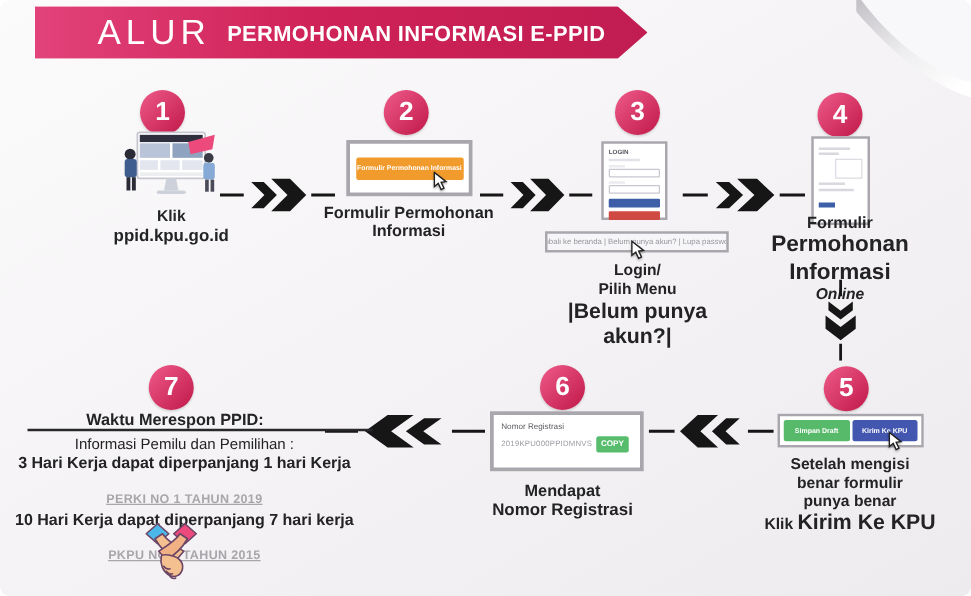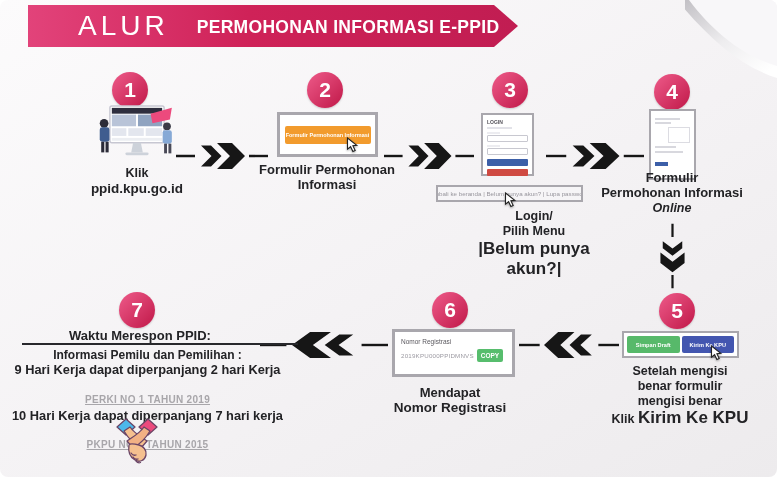--- a/index.html
+++ b/index.html
@@ -6,21 +6,21 @@
   .canvas{
     position:relative;width:777px;height:477px;overflow:hidden;
     background:linear-gradient(150deg,#fcfbfc 0%,#f4f2f4 55%,#edebed 100%);
     font-family:"Liberation Sans",sans-serif;color:#232326;border-radius:8px;
   }
   
   .banner{
     position:absolute;left:28px;top:5px;width:490px;height:42px;box-sizing:border-box;
     background:linear-gradient(90deg,#e2437a 0%,#cf2258 45%,#c11d52 100%);
     clip-path:polygon(0 0,calc(100% - 24px) 0,100% 50%,calc(100% - 24px) 100%,0 100%);
-    display:flex;align-items:center;gap:28px;padding-left:50px;
+    display:flex;align-items:center;gap:13px;padding-left:50px;
   }
   .banner .light{font-size:28px;font-weight:300;color:#fff;letter-spacing:4px;}
   .banner .bold{font-size:17.5px;font-weight:800;color:#fff;letter-spacing:.3px;padding-top:2px;}
   
   .curl{position:absolute;right:0;top:0;width:92px;height:78px;}
   
   .num{
     position:absolute;width:36px;height:36px;border-radius:50%;
     background:linear-gradient(135deg,#ee5b8a,#c01848);
     color:#fff;font-weight:800;font-size:21px;display:flex;align-items:center;justify-content:center;
@@ -64,21 +64,21 @@
   .box6{padding:6px 6px;}
   .f6-label{font-size:6.5px;color:#5a585e;margin-bottom:4px;}
   .f6-row{display:flex;align-items:center;gap:3px;}
   .f6-val{font-size:6.2px;color:#9c9aa2;letter-spacing:.2px;white-space:nowrap;overflow:hidden;}
   .f6-copy{background:#57bd6d;color:#fff;font-size:6.5px;font-weight:700;
            padding:3px 4px;border-radius:2px;flex:0 0 auto;}
   
   .h7{position:absolute;text-align:center;font-size:13px;font-weight:800;}
   .divider{position:absolute;background:#28282c;height:2px;}
   .block7{position:absolute;text-align:center;}
-  .i7-title{font-size:12px;font-weight:700;line-height:1.15;text-align:center;}
+  .i7-title{font-size:12px;font-weight:400;line-height:1.15;text-align:center;}
   .i7-detail{font-size:12.8px;font-weight:800;line-height:1.15;}
   .i7-ref{font-size:10px;font-weight:700;color:#a8a6aa;letter-spacing:.3px;margin:16px 0 4px;text-decoration:underline;}
   
   .arrow{position:absolute;height:28px;}
   .arrow svg{width:100%;height:100%;display:block;}
   .arrow line{stroke:#161616;stroke-width:2.4;}
   .arrow polygon{fill:#161616;}
   .flip{transform:scaleX(-1);}
   .rot{transform:rotate(90deg);}
   
@@ -171,21 +171,21 @@
     <div class="l3-input"></div>
     <div class="l3-lbl"></div>
     <div class="l3-input"></div>
     <div class="l3-blue"></div>
     <div class="l3-red"></div>
   </div>
   <div class="shot shot2 menubar" style="left:436px;top:185px;width:147px;height:17px;">kembali ke beranda | Belum punya akun? | Lupa password?</div>
   <svg class="cursor" style="left:504px;top:192px;" viewBox="0 0 13 16">
     <path d="M1.5,1 L1.5,12.2 L4.6,9.7 L6.9,14.6 L9.2,13.5 L6.9,8.8 L10.8,8.3 Z" fill="#fff" stroke="#222" stroke-width="1.1"></path>
   </svg>
-  <div class="cap" style="left:454px;top:209px;width:160px;">
+  <div class="cap" style="left:430px;top:209px;width:160px;">
     <div class="w7">Login/</div>
     <div class="w7">Pilih Menu</div>
     <div class="w9">|Belum punya akun?|</div>
   </div>
 
   <div class="arrow" style="left:546px;top:142px;width:98px;">
     <svg viewBox="0 0 92 28" preserveAspectRatio="none">
       <line x1="0" y1="14" x2="19" y2="14"></line>
       <polygon points="25,3.5 35,3.5 45.5,14 35,24.5 25,24.5 35.5,14"></polygon>
       <polygon points="41,1 56,1 69,14 56,27 41,27 54,14"></polygon>
@@ -197,21 +197,21 @@
   <div class="shot shot2 card4" style="left:649px;top:109px;width:47px;height:71px;">
     <div class="d-line" style="width:70%;"></div>
     <div class="d-line" style="width:45%;"></div>
     <div class="d-box"></div>
     <div class="d-line" style="width:60%;"></div>
     <div class="d-line" style="width:80%;"></div>
     <div class="d-chip"></div>
   </div>
   <div class="cap" style="left:594px;top:170px;width:156px;">
     <div style="font-size:13px;">Formulir</div>
-    <div style="font-size:13px;">Permohonan Informasi</div>
+    <div style="font-size:18px;">Permohonan Informasi</div>
     <div class="it">Online</div>
   </div>
 
   <div class="arrow rot" style="left:640px;top:243px;width:65px;height:26px;">
     <svg viewBox="0 0 92 28" preserveAspectRatio="none">
       <line x1="0" y1="14" x2="19" y2="14"></line>
       <polygon points="25,3.5 35,3.5 45.5,14 35,24.5 25,24.5 35.5,14"></polygon>
       <polygon points="41,1 56,1 69,14 56,27 41,27 54,14"></polygon>
       <line x1="73" y1="14" x2="92" y2="14"></line>
     </svg>
@@ -221,21 +221,21 @@
   <div class="shot shot2 box5" style="left:622px;top:331px;width:117px;height:27px;">
     <div class="b5 green">Simpan Draft</div>
     <div class="b5 blue">Kirim Ke KPU</div>
   </div>
   <svg class="cursor" style="left:710px;top:345px;" viewBox="0 0 13 16">
     <path d="M1.5,1 L1.5,12.2 L4.6,9.7 L6.9,14.6 L9.2,13.5 L6.9,8.8 L10.8,8.3 Z" fill="#fff" stroke="#222" stroke-width="1.1"></path>
   </svg>
   <div class="cap" style="left:605px;top:364px;width:150px;">
     <div>Setelah mengisi</div>
     <div>benar formulir</div>
-    <div>mengisi benar</div>
+    <div>punya benar</div>
     <div><span class="w7">Klik </span><span class="w9">Kirim Ke KPU</span></div>
   </div>
 
   <div class="arrow flip" style="left:519px;top:331px;width:100px;">
     <svg viewBox="0 0 92 28" preserveAspectRatio="none">
       <line x1="0" y1="14" x2="19" y2="14"></line>
       <polygon points="25,3.5 35,3.5 45.5,14 35,24.5 25,24.5 35.5,14"></polygon>
       <polygon points="41,1 56,1 69,14 56,27 41,27 54,14"></polygon>
       <line x1="73" y1="14" x2="92" y2="14"></line>
     </svg>
@@ -261,21 +261,21 @@
       <polygon points="41,1 56,1 69,14 56,27 41,27 54,14"></polygon>
       <line x1="73" y1="14" x2="92" y2="14"></line>
     </svg>
   </div>
 
   <div class="num" style="left:119px;top:292px;">7</div>
   <div class="h7" style="left:15px;top:328px;width:250px;">Waktu Merespon PPID:</div>
   <div class="divider" style="left:22px;top:343px;width:276px;"></div>
   <div class="block7" style="left:5px;top:349px;width:285px;">
     <div class="i7-title">Informasi Pemilu dan Pemilihan :</div>
-    <div class="i7-detail">9 Hari Kerja dapat diperpanjang 2 hari Kerja</div>
+    <div class="i7-detail">3 Hari Kerja dapat diperpanjang 1 hari Kerja</div>
     <div class="i7-ref">PERKI NO 1 TAHUN 2019</div>
     <div class="i7-detail">10 Hari Kerja dapat diperpanjang 7 hari kerja</div>
     <div class="i7-ref">PKPU NO 1 TAHUN 2015</div>
   </div>
   <svg style="position:absolute;left:113px;top:417px;width:48px;height:54px;" viewBox="0 0 46 54">
     <g stroke="#6b4566" stroke-width="1.3" stroke-linejoin="round" stroke-linecap="round">
       <polygon points="12,2 21,10 12,18 3,10" fill="#4cb8ea"></polygon>
       <polygon points="34,2 43,10 34,18 25,10" fill="#ec4a7d"></polygon>
       <path d="M10,14 C14,21 20,27 27,31 L33,24 C27,20 20,16 16,10 Z" fill="#f5c08f"></path>
       <path d="M36,14 C32,21 26,27 19,31 L13,24 C19,20 26,16 30,10 Z" fill="#f2b184"></path>

